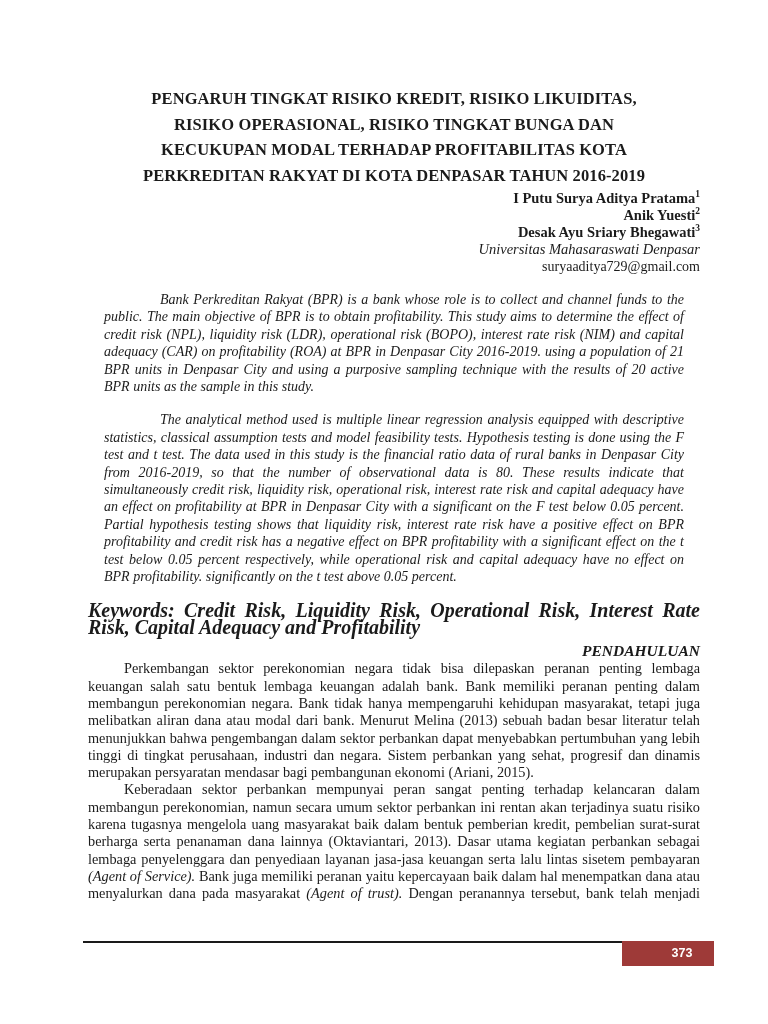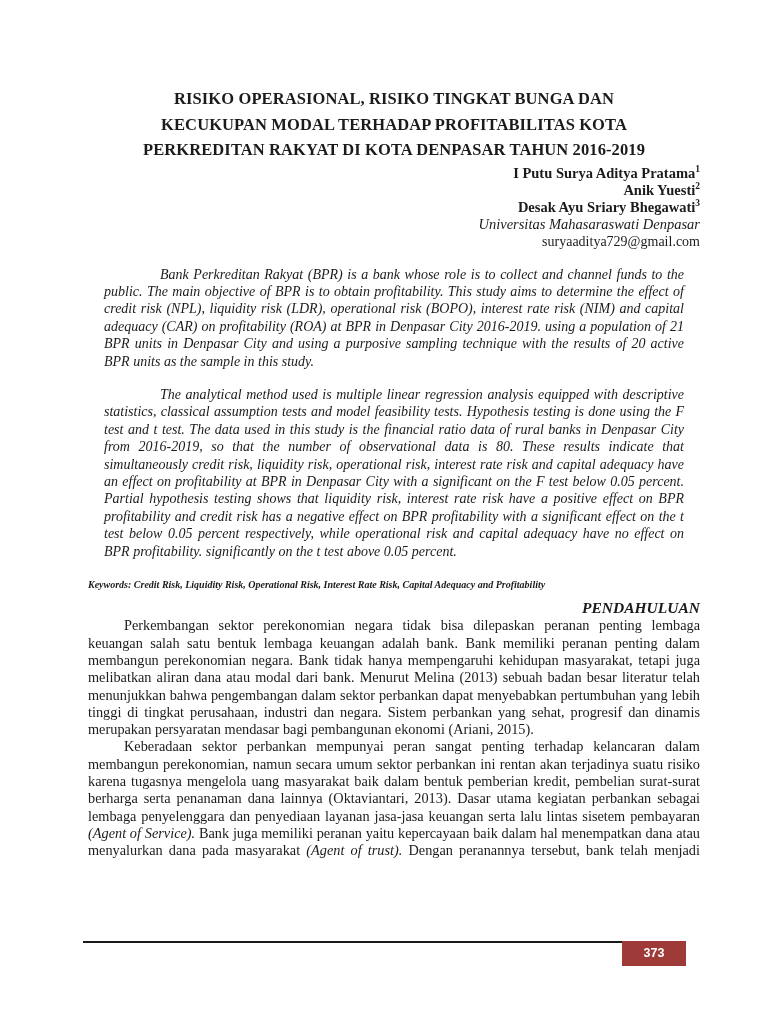--- a/index.html
+++ b/index.html
@@ -48,21 +48,21 @@
     font-style: italic;
     font-size: 14px;
     line-height: 17.4px;
     text-align: justify;
     text-indent: 56px;
   }
   .keywords-line {
     margin: 0;
     font-weight: bold;
     font-style: italic;
-    font-size: 10px;
+    font-size: 20px;
     line-height: 17.4px;
     text-align: justify;
     text-indent: 0;
   }
   
   .section-heading {
     margin-top: 6px;
     text-align: right;
     font-weight: bold;
     font-size: 15.5px;
@@ -89,28 +89,30 @@
     position: absolute;
     left: 622px; top: 941px;
     width: 64px; height: 25px;
     background: #9e3a38;
     color: #ffffff;
     font-family: "Liberation Sans", "DejaVu Sans", sans-serif;
     font-size: 12.5px;
     font-weight: bold;
     text-align: center;
     line-height: 25px;
+    padding-left: 28px;
   }
 </style>
 </head>
 <body>
 
 <div class="page-content">
 
   <div class="paper-title">
+    <div class="t-line">PENGARUH TINGKAT RISIKO KREDIT, RISIKO LIKUIDITAS,</div>
     <div class="t-line">RISIKO OPERASIONAL, RISIKO TINGKAT BUNGA DAN</div>
     <div class="t-line">KECUKUPAN MODAL TERHADAP PROFITABILITAS KOTA</div>
     <div class="t-line">PERKREDITAN RAKYAT DI KOTA DENPASAR TAHUN 2016-2019</div>
   </div>
 
   <div class="authors-block">
     <div class="author-line"><span>I Putu Surya Aditya Pratama</span><sup>1</sup></div>
     <div class="author-line"><span>Anik Yuesti</span><sup>2</sup></div>
     <div class="author-line"><span>Desak Ayu Sriary Bhegawati</span><sup>3</sup></div>
     <div class="affiliation-line">Universitas Mahasaraswati Denpasar</div>

